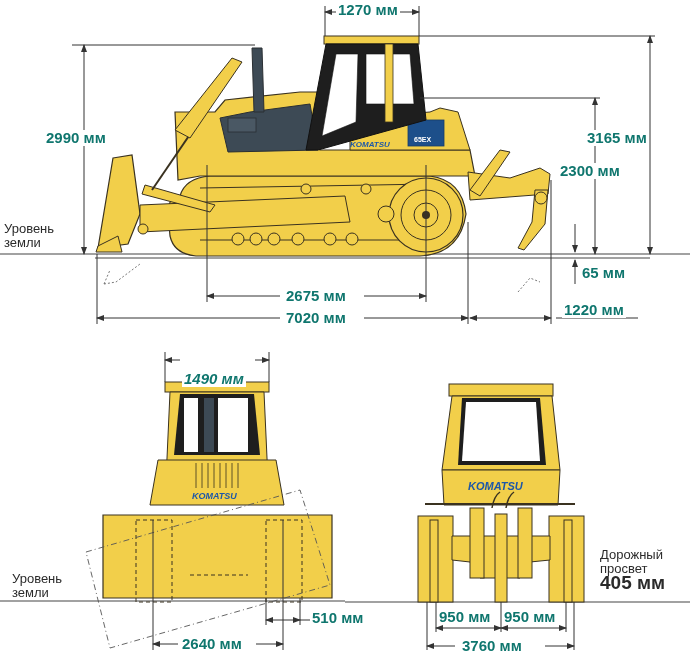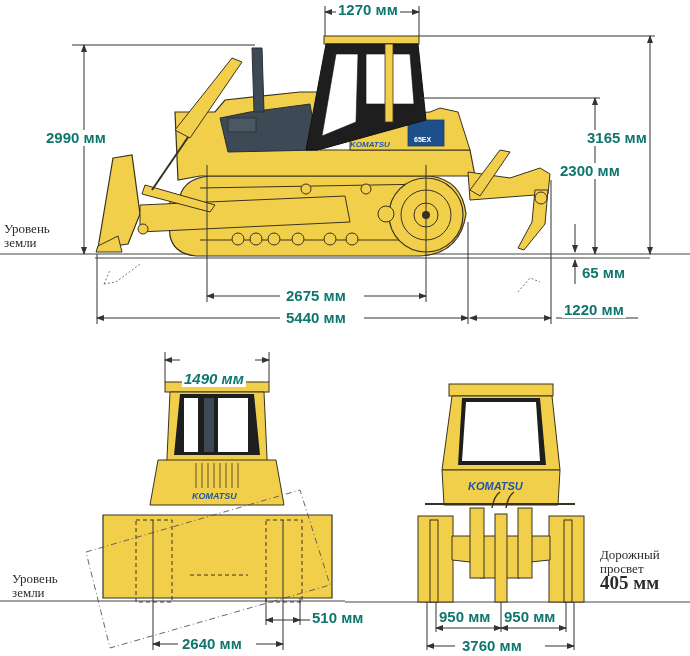--- a/index.html
+++ b/index.html
@@ -1,21 +1,21 @@
 <!DOCTYPE html>
 <html><head>
 <meta charset="utf-8">
 <style>
   html, body { margin:0; padding:0; background:#ffffff; }
   body { width:690px; height:656px; position:relative; overflow:hidden;
          font-family:"Liberation Sans", sans-serif; }
   svg { position:absolute; left:0; top:0; }
   .dim { position:absolute; font-family:"Liberation Sans", sans-serif; font-weight:bold;
          font-size:15px; color:#0f766e; white-space:nowrap; background:#fff; padding:0 2px; line-height:16px; }
-  .lbl { position:absolute; font-family:Liberation Serif, serif; font-size:13px;
+  .lbl { position:absolute; font-family:Liberation Sans, sans-serif; font-size:13px;
          color:#2b2b2b; line-height:14px; white-space:nowrap; }
   .lbl-bold { font-weight:bold; font-size:19px; }
   .logo { font-family:"Liberation Sans", sans-serif; font-weight:bold; font-style:italic;
           fill:#1d57a8; }
 </style>
 </head>
 <body>
 
 <svg width="690" height="656" viewBox="0 0 690 656">
   <defs>
@@ -209,21 +209,21 @@
     </g>
   </g>
 </svg>
 
 <div class="dim" style="left:336px; top:2px;">1270 мм</div>
 <div class="dim" style="left:44px; top:130px;">2990 мм</div>
 <div class="dim" style="left:585px; top:130px;">3165 мм</div>
 <div class="dim" style="left:558px; top:163px;">2300 мм</div>
 <div class="dim" style="left:580px; top:265px;">65 мм</div>
 <div class="dim" style="left:284px; top:288px;">2675 мм</div>
-<div class="dim" style="left:284px; top:310px;">5440 мм</div>
+<div class="dim" style="left:284px; top:310px;">7020 мм</div>
 <div class="dim" style="left:562px; top:302px;">1220 мм</div>
 <div class="lbl" style="left:4px; top:222px;">
   <div>Уровень</div>
   <div>земли</div>
 </div>
 
 <div class="dim" style="left:182px; top:371px;font-style:italic;">1490 мм</div>
 <div class="dim" style="left:180px; top:636px;">2640 мм</div>
 <div class="dim" style="left:310px; top:610px;">510 мм</div>
 <div class="lbl" style="left:12px; top:572px;">

